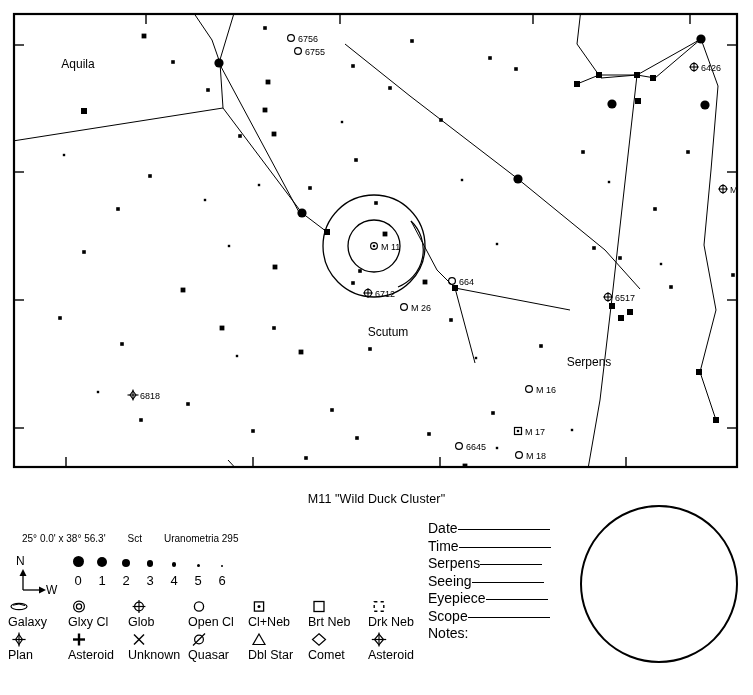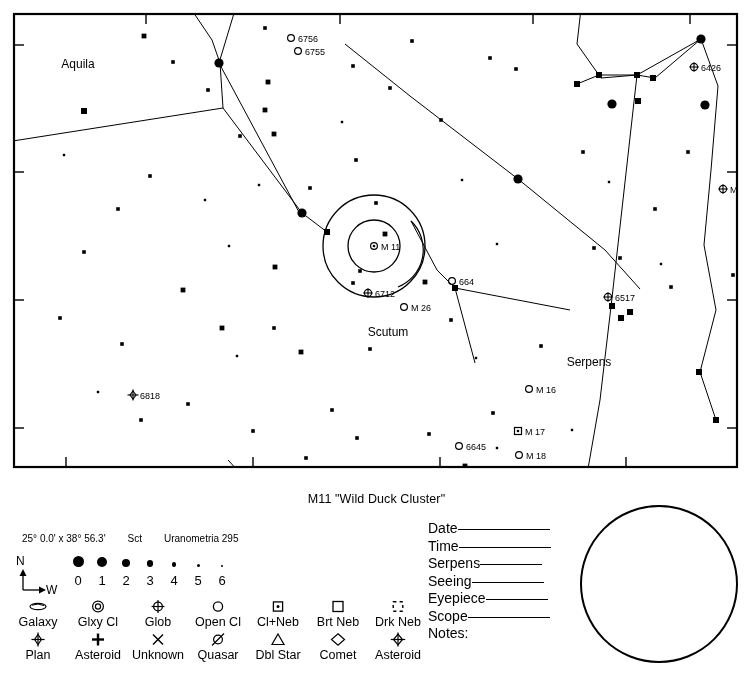--- a/index.html
+++ b/index.html
@@ -105,21 +105,20 @@
     left: 8px;
     top: 598px;
     width: 420px;
   }
   .legend-row {
     display: flex;
     width: 420px;
   }
   .legend-cell {
     flex: 1 1 0;
-    text-align: center;
   }
   .legend-sym {
     height: 17px;
     line-height: 17px;
     display: block;
   }
   .legend-txt {
     font-size: 12.5px;
     line-height: 15px;
     display: block;

